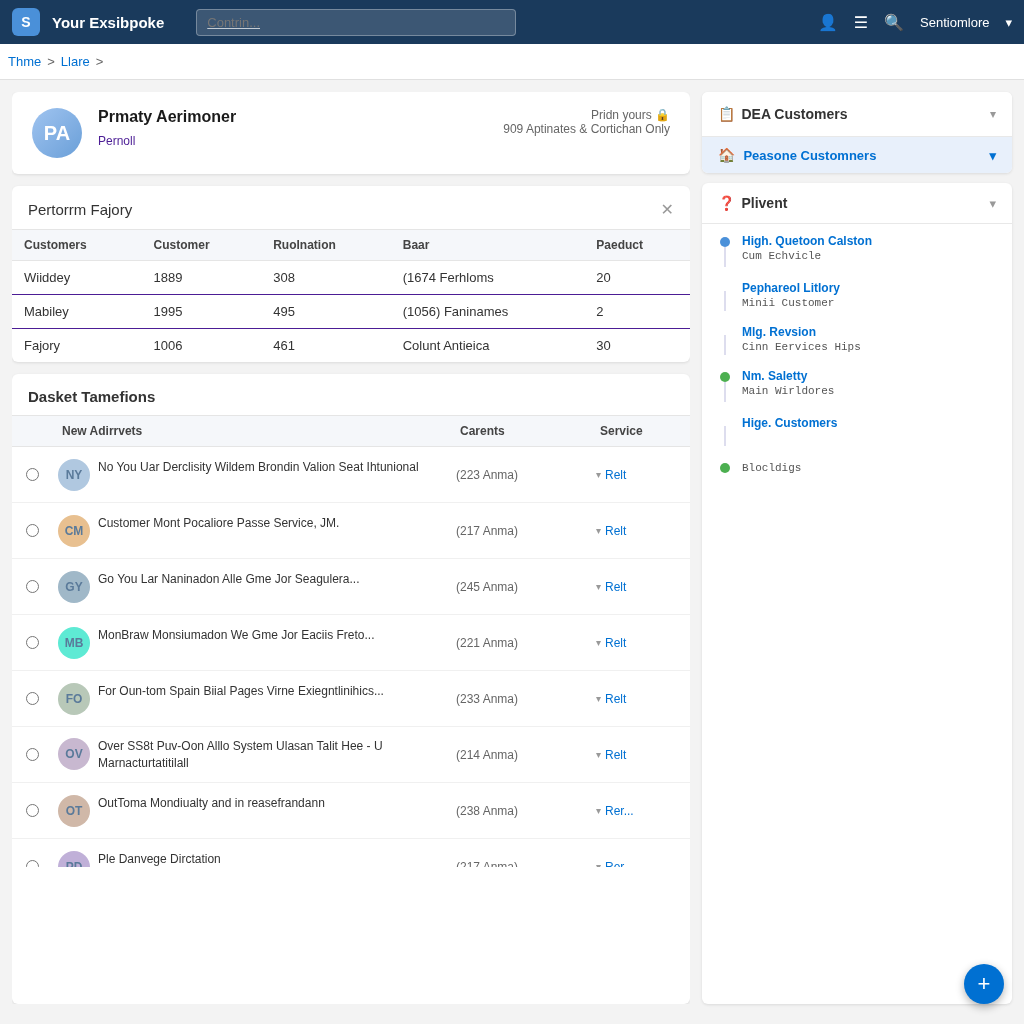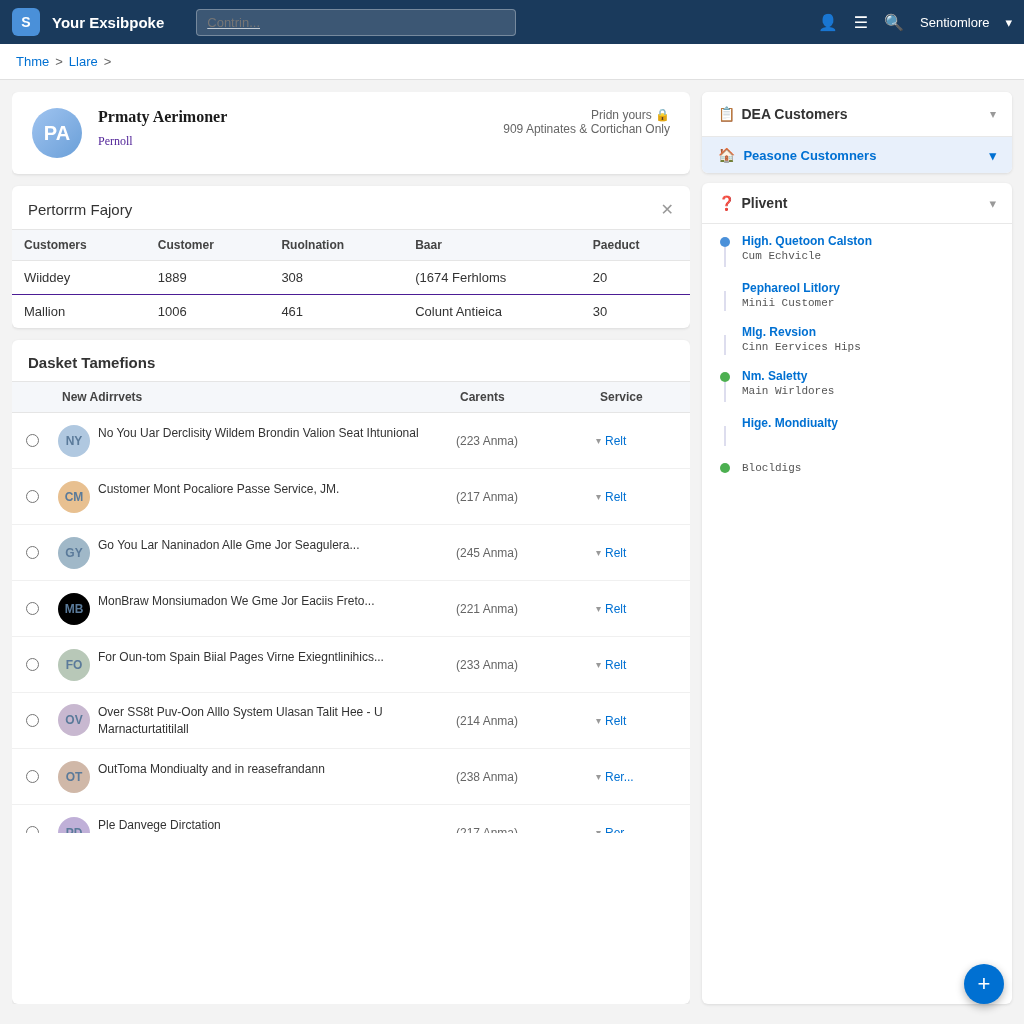--- a/index.html
+++ b/index.html
@@ -34,21 +34,21 @@
       margin-left: 20px;
       text-decoration: underline;
     }
     .top-nav-right { margin-left: auto; display: flex; align-items: center; gap: 16px; color: white; }
     .top-nav-right .nav-icon { font-size: 16px; cursor: pointer; }
     .top-nav-right .user-name { font-size: 13px; }
 
     
     .breadcrumb {
       background: white;
-      padding: 10px 16px;
+      padding: 10px 8px;
       border-bottom: 1px solid #e0e0e0;
       display: flex; align-items: center; gap: 6px;
       font-size: 13px; color: #0070d2;
     }
     .breadcrumb span { color: #666; }
 
     
     .main-layout {
       display: flex;
       gap: 0;
@@ -77,21 +77,21 @@
       box-shadow: 0 1px 3px rgba(0,0,0,0.1);
     }
     .profile-avatar {
       width: 50px; height: 50px;
       border-radius: 50%;
       background: linear-gradient(135deg, #a0c4f0, #6a9fd8);
       display: flex; align-items: center; justify-content: center;
       font-size: 20px; color: white; font-weight: bold;
       flex-shrink: 0;
     }
-    .profile-info { flex: 1; font-family: Liberation Serif, serif; }
+    .profile-info { flex: 1; }
     .profile-name { font-size: 16px; font-weight: 700; color: #1a1a1a; }
     .profile-sub { font-size: 12px; color: #4c1d95; margin-top: 8px; }
     .profile-meta { margin-left: auto; text-align: right; font-size: 12px; color: #666; }
 
     
     .perf-table-card {
       background: white;
       border-radius: 6px;
       padding: 0;
       box-shadow: 0 1px 3px rgba(0,0,0,0.1);
@@ -329,21 +329,28 @@
         </thead>
         <tbody id="perf-table-body">
             <tr>
               <td>Wiiddey</td>
               <td>1889</td>
               <td>308</td>
               <td>(1674 Ferhloms</td>
               <td>20</td>
             </tr>
             <tr>
-              <td>Mallion</td>
+              <td>Mabiley</td>
+              <td>1995</td>
+              <td>495</td>
+              <td>(1056) Faninames</td>
+              <td>2</td>
+            </tr>
+            <tr>
+              <td>Fajory</td>
               <td>1006</td>
               <td>461</td>
               <td>Colunt Antieica</td>
               <td>30</td>
             </tr>
           </tbody>
       </table>
     </div>
 
     <div class="dashboard-card">
@@ -397,21 +404,21 @@
             <div class="row-service">
               <span class="chevron">▾</span> 
               <span>Relt</span>
             </div>
           </div>
           <div class="dashboard-row">
             <div class="row-check">
               <input type="radio" style="">
             </div>
             <div class="row-person">
-              <div class="row-avatar" style="background: #000000;">MB</div>
+              <div class="row-avatar" style="background: #5eead4;">MB</div>
               <div class="row-name">MonBraw Monsiumadon We Gme Jor Eaciis Freto...</div>
             </div>
             <div class="row-contacts">(221 Anma)</div>
             <div class="row-service">
               <span class="chevron">▾</span> 
               <span>Relt</span>
             </div>
           </div>
           <div class="dashboard-row">
             <div class="row-check">
@@ -540,21 +547,21 @@
                 <div class="timeline-link">Nm. Saletty</div>
                 <div class="timeline-desc">Main Wirldores</div>
               </div>
             </div>
             <div class="timeline-item">
               <div class="timeline-dot-area">
                 <div style="width: 10px; height: 10px;"></div>
                 <div class="timeline-line"></div>
               </div>
               <div class="timeline-content">
-                <div class="timeline-link">Hige. Mondiualty</div>
+                <div class="timeline-link">Hige. Customers</div>
               </div>
             </div>
             <div class="timeline-item">
               <div class="timeline-dot-area">
                 <div class="timeline-dot green"></div>
               </div>
               <div class="timeline-content">
                 <div class="timeline-desc">Blocldigs</div>
               </div>
             </div>

